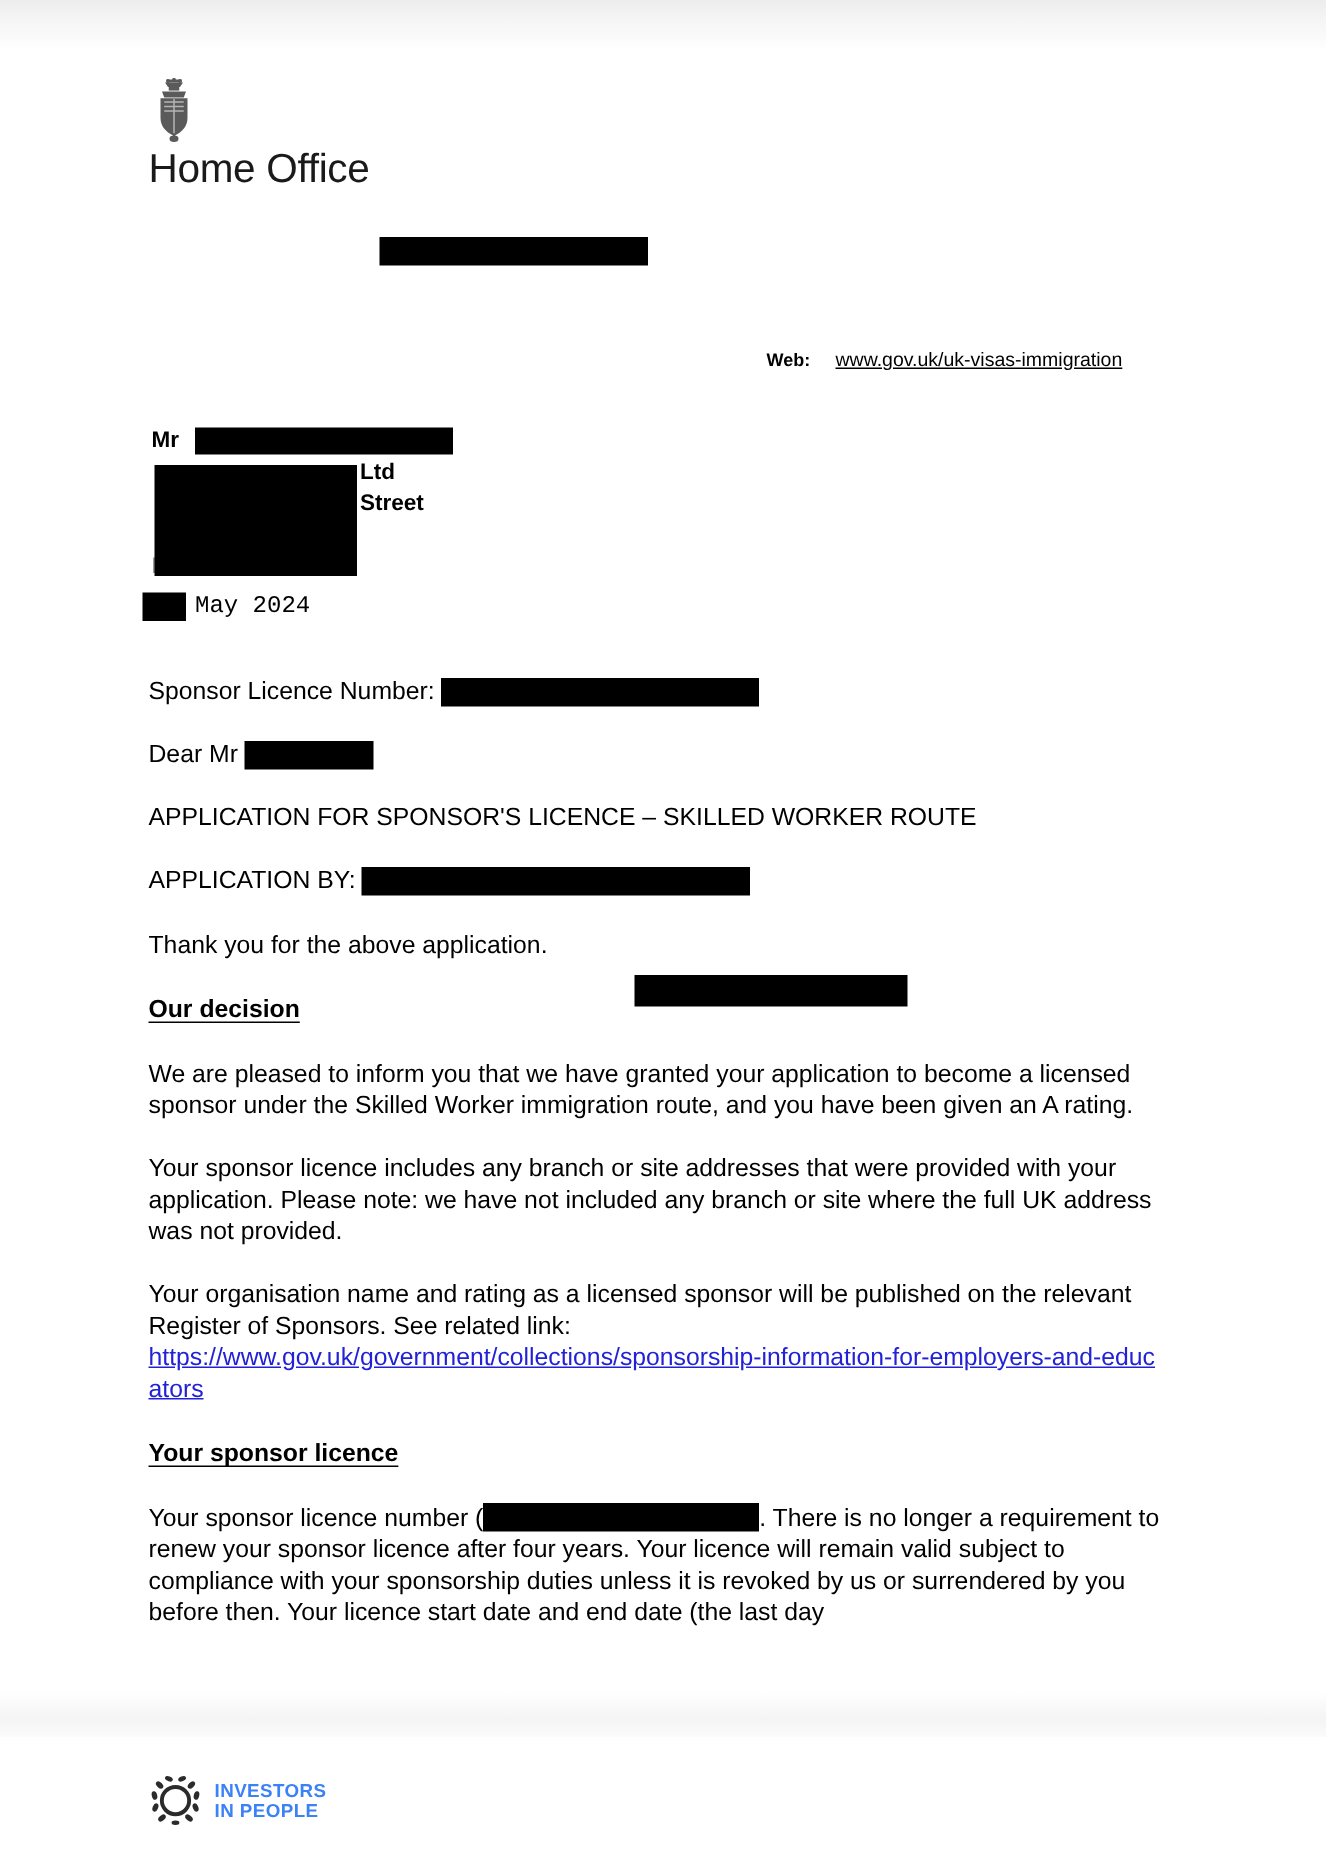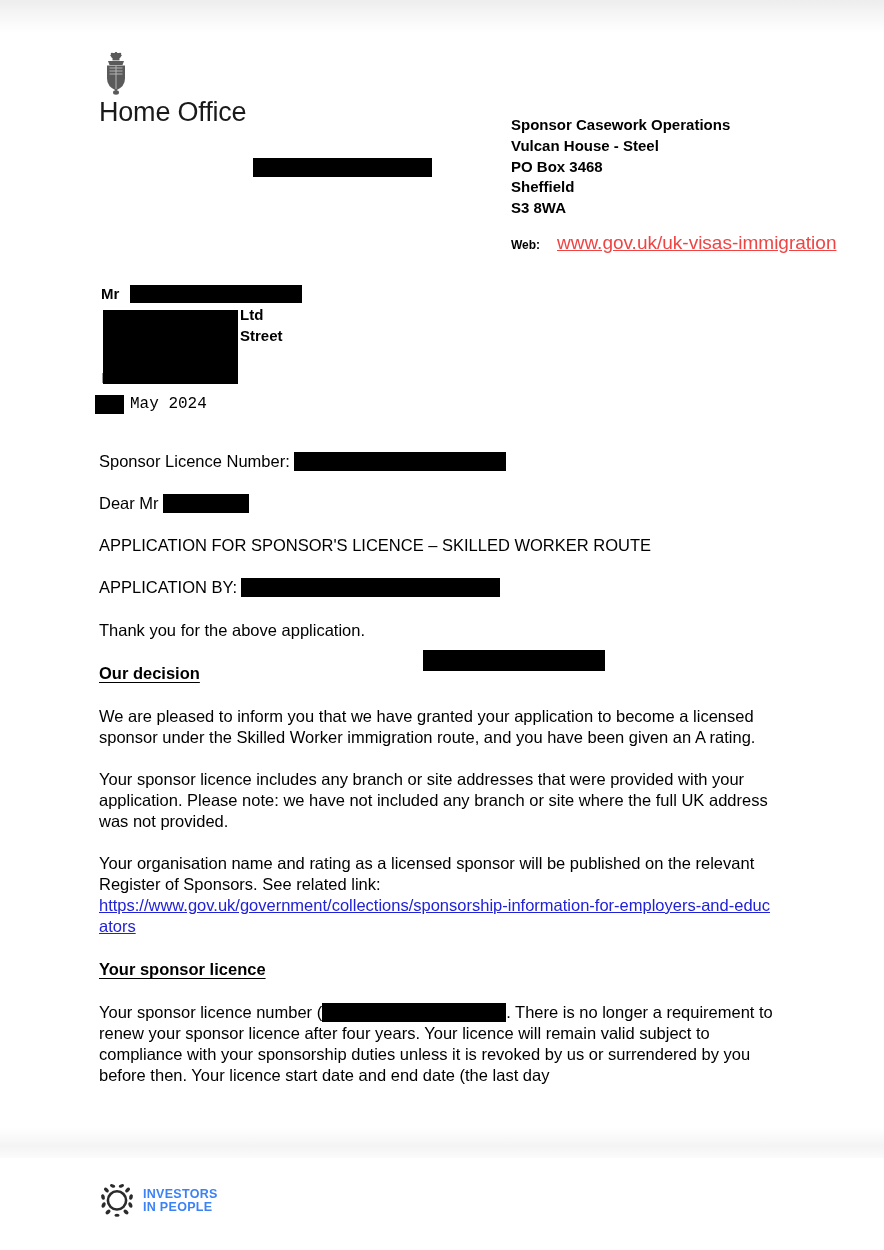--- a/index.html
+++ b/index.html
@@ -75,22 +75,22 @@
     left: 511px; top: 232px;
     font-size: 12px;
     font-weight: bold;
     display: flex;
     align-items: baseline;
     justify-content: flex-end;
   }
   .web-label { width: 46px; }
   .web-link {
     font-weight: normal;
-    font-size: 19px;
-    color: #ef4444;
+    font-size: 13px;
+    color: #000000;
     text-decoration: underline;
   }
 
   
   .redact {
     background: #000000;
     display: inline-block;
     vertical-align: middle;
   }
   .redact-abs {
@@ -225,27 +225,20 @@
             <rect x="16.3" y="37" width="1.5" height="3"></rect>
           </g>
         </svg>
       </span>
       <div class="ho-name">Home Office</div>
     </div>
   </div>
 
   <div class="redact-abs" style="left:253px; top:158px; width:179px; height:19px;"></div>
 
-  <div class="sender">
-    <div>Sponsor Casework Operations</div>
-    <div>Vulcan House - Steel</div>
-    <div>PO Box 3468</div>
-    <div>Sheffield</div>
-    <div>S3 8WA</div>
-  </div>
 
   <div class="web-row">
     <span class="web-label">Web:</span>
     <a class="web-link" href="#">www.gov.uk/uk-visas-immigration</a>
   </div>
 
   <div class="recipient">
     <div class="line">
       <span class="mr">Mr</span>
     </div>

